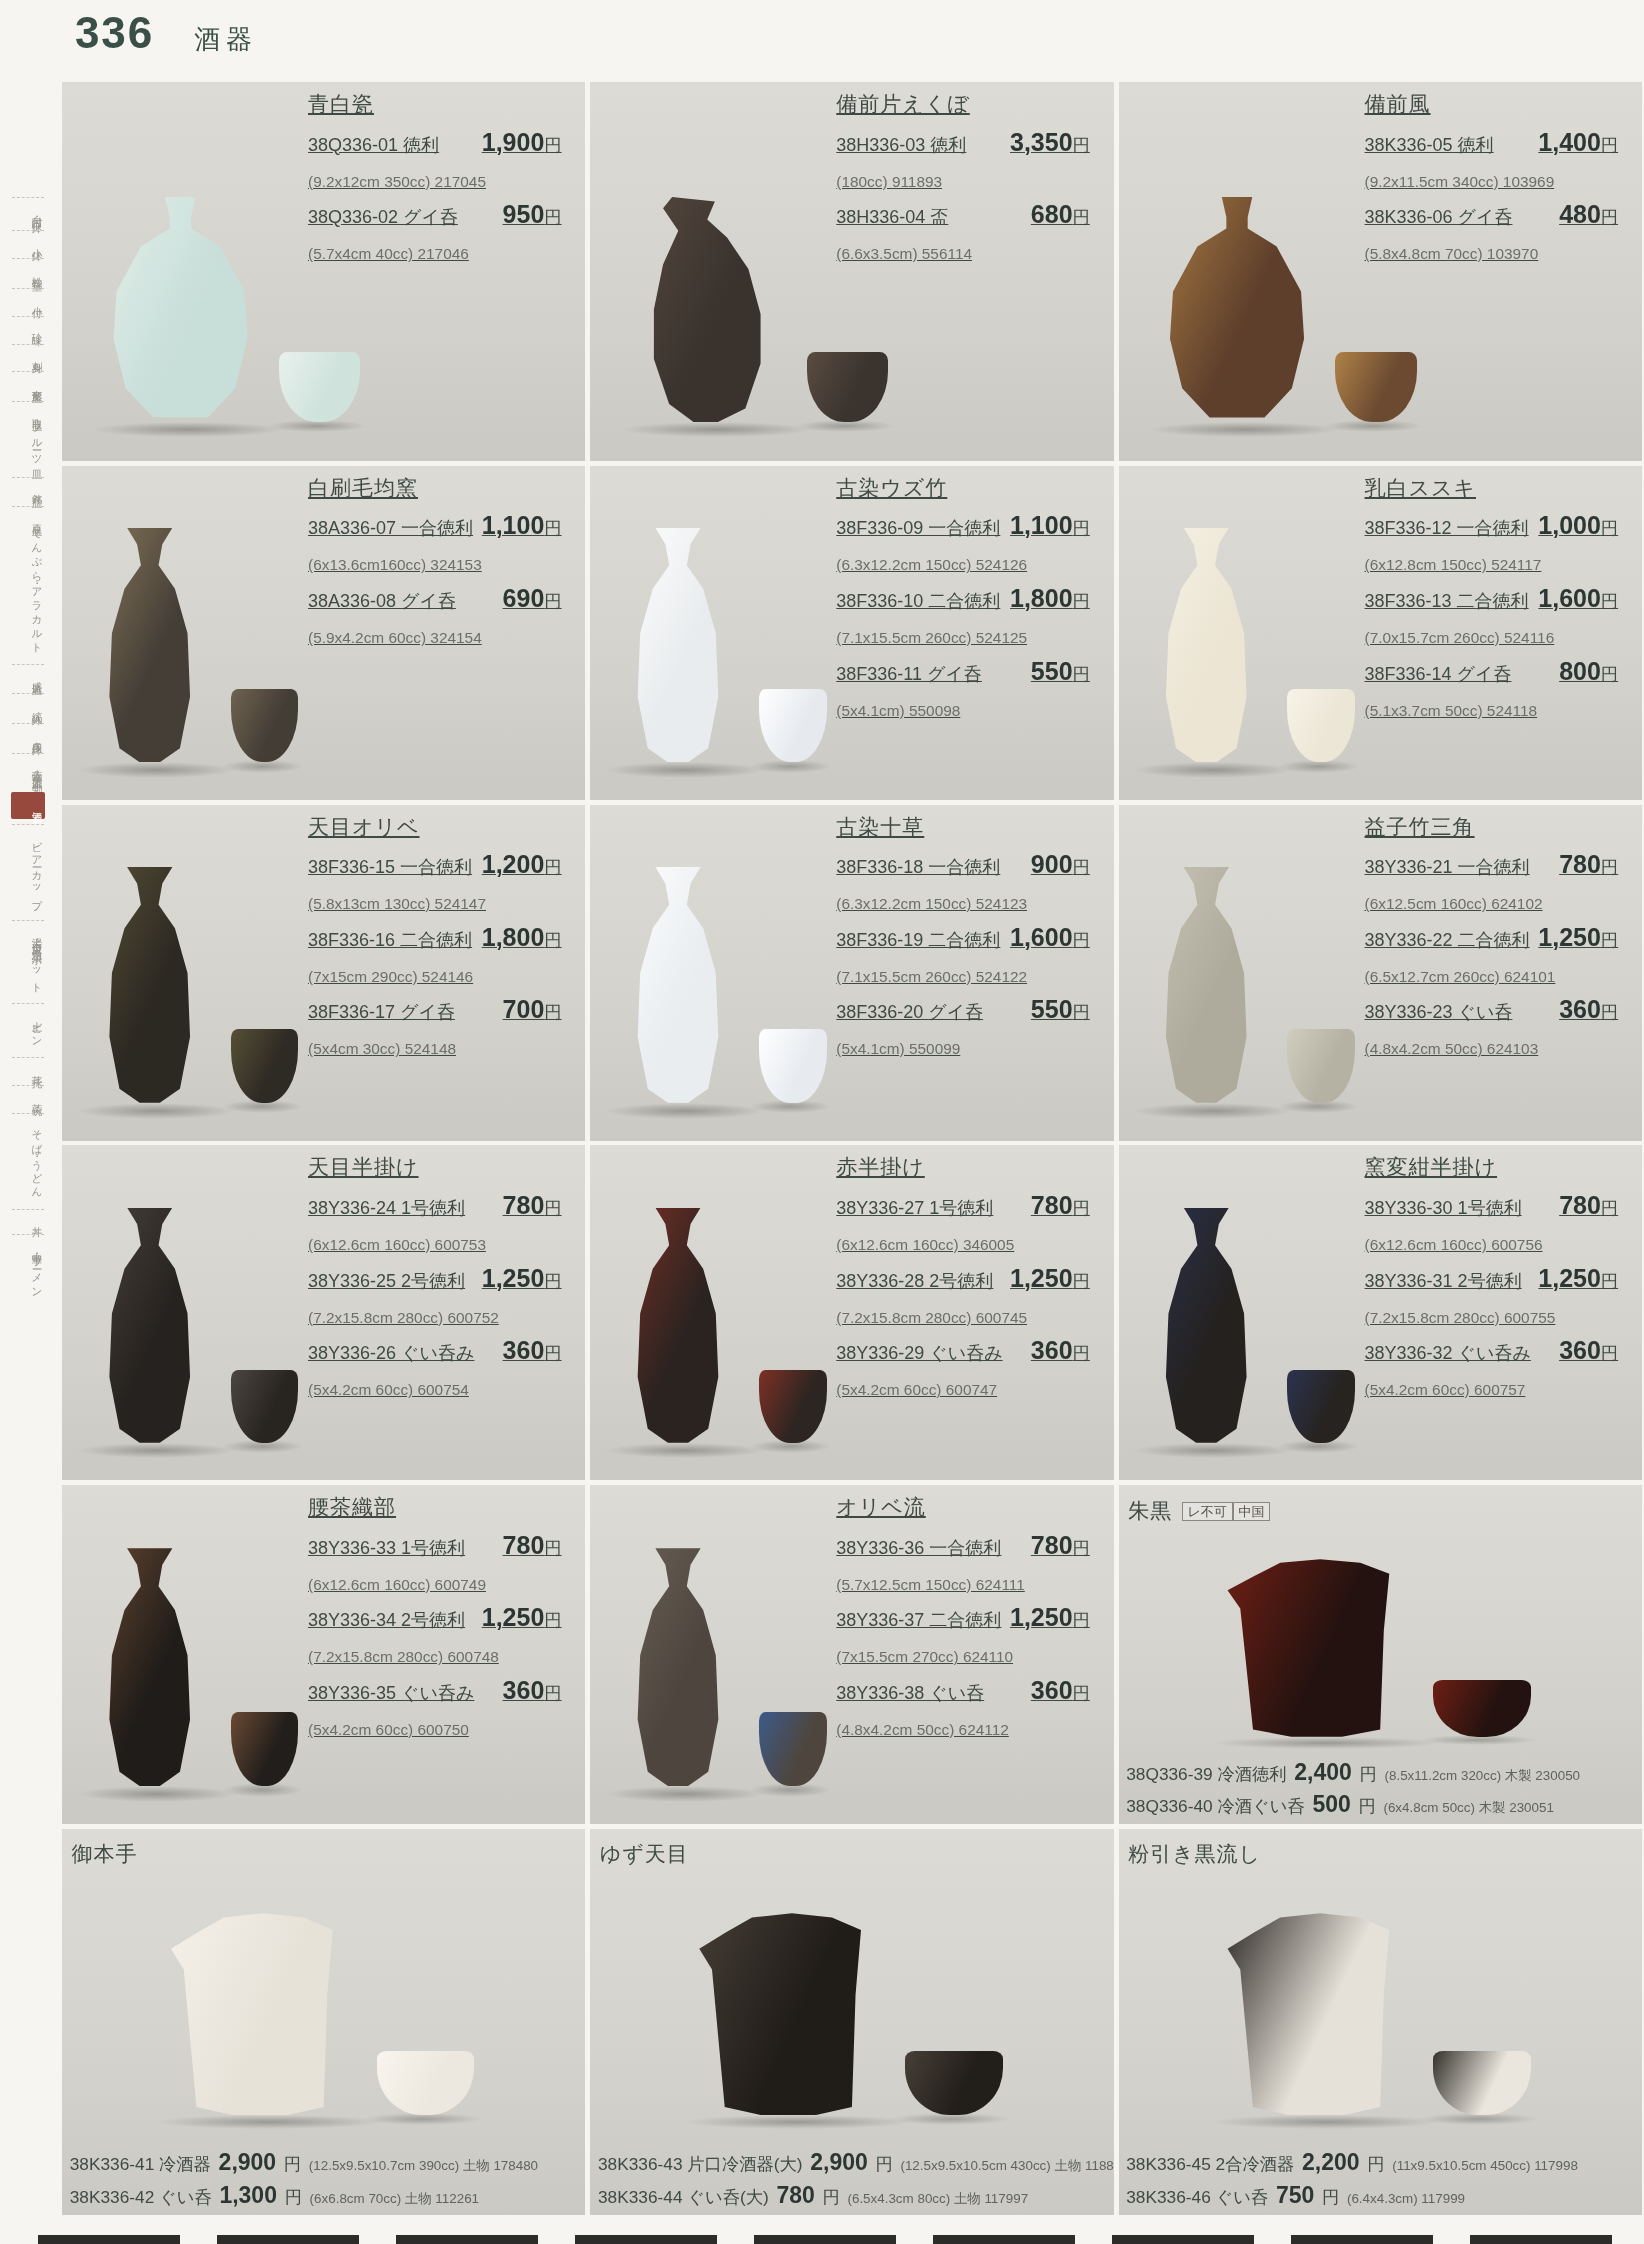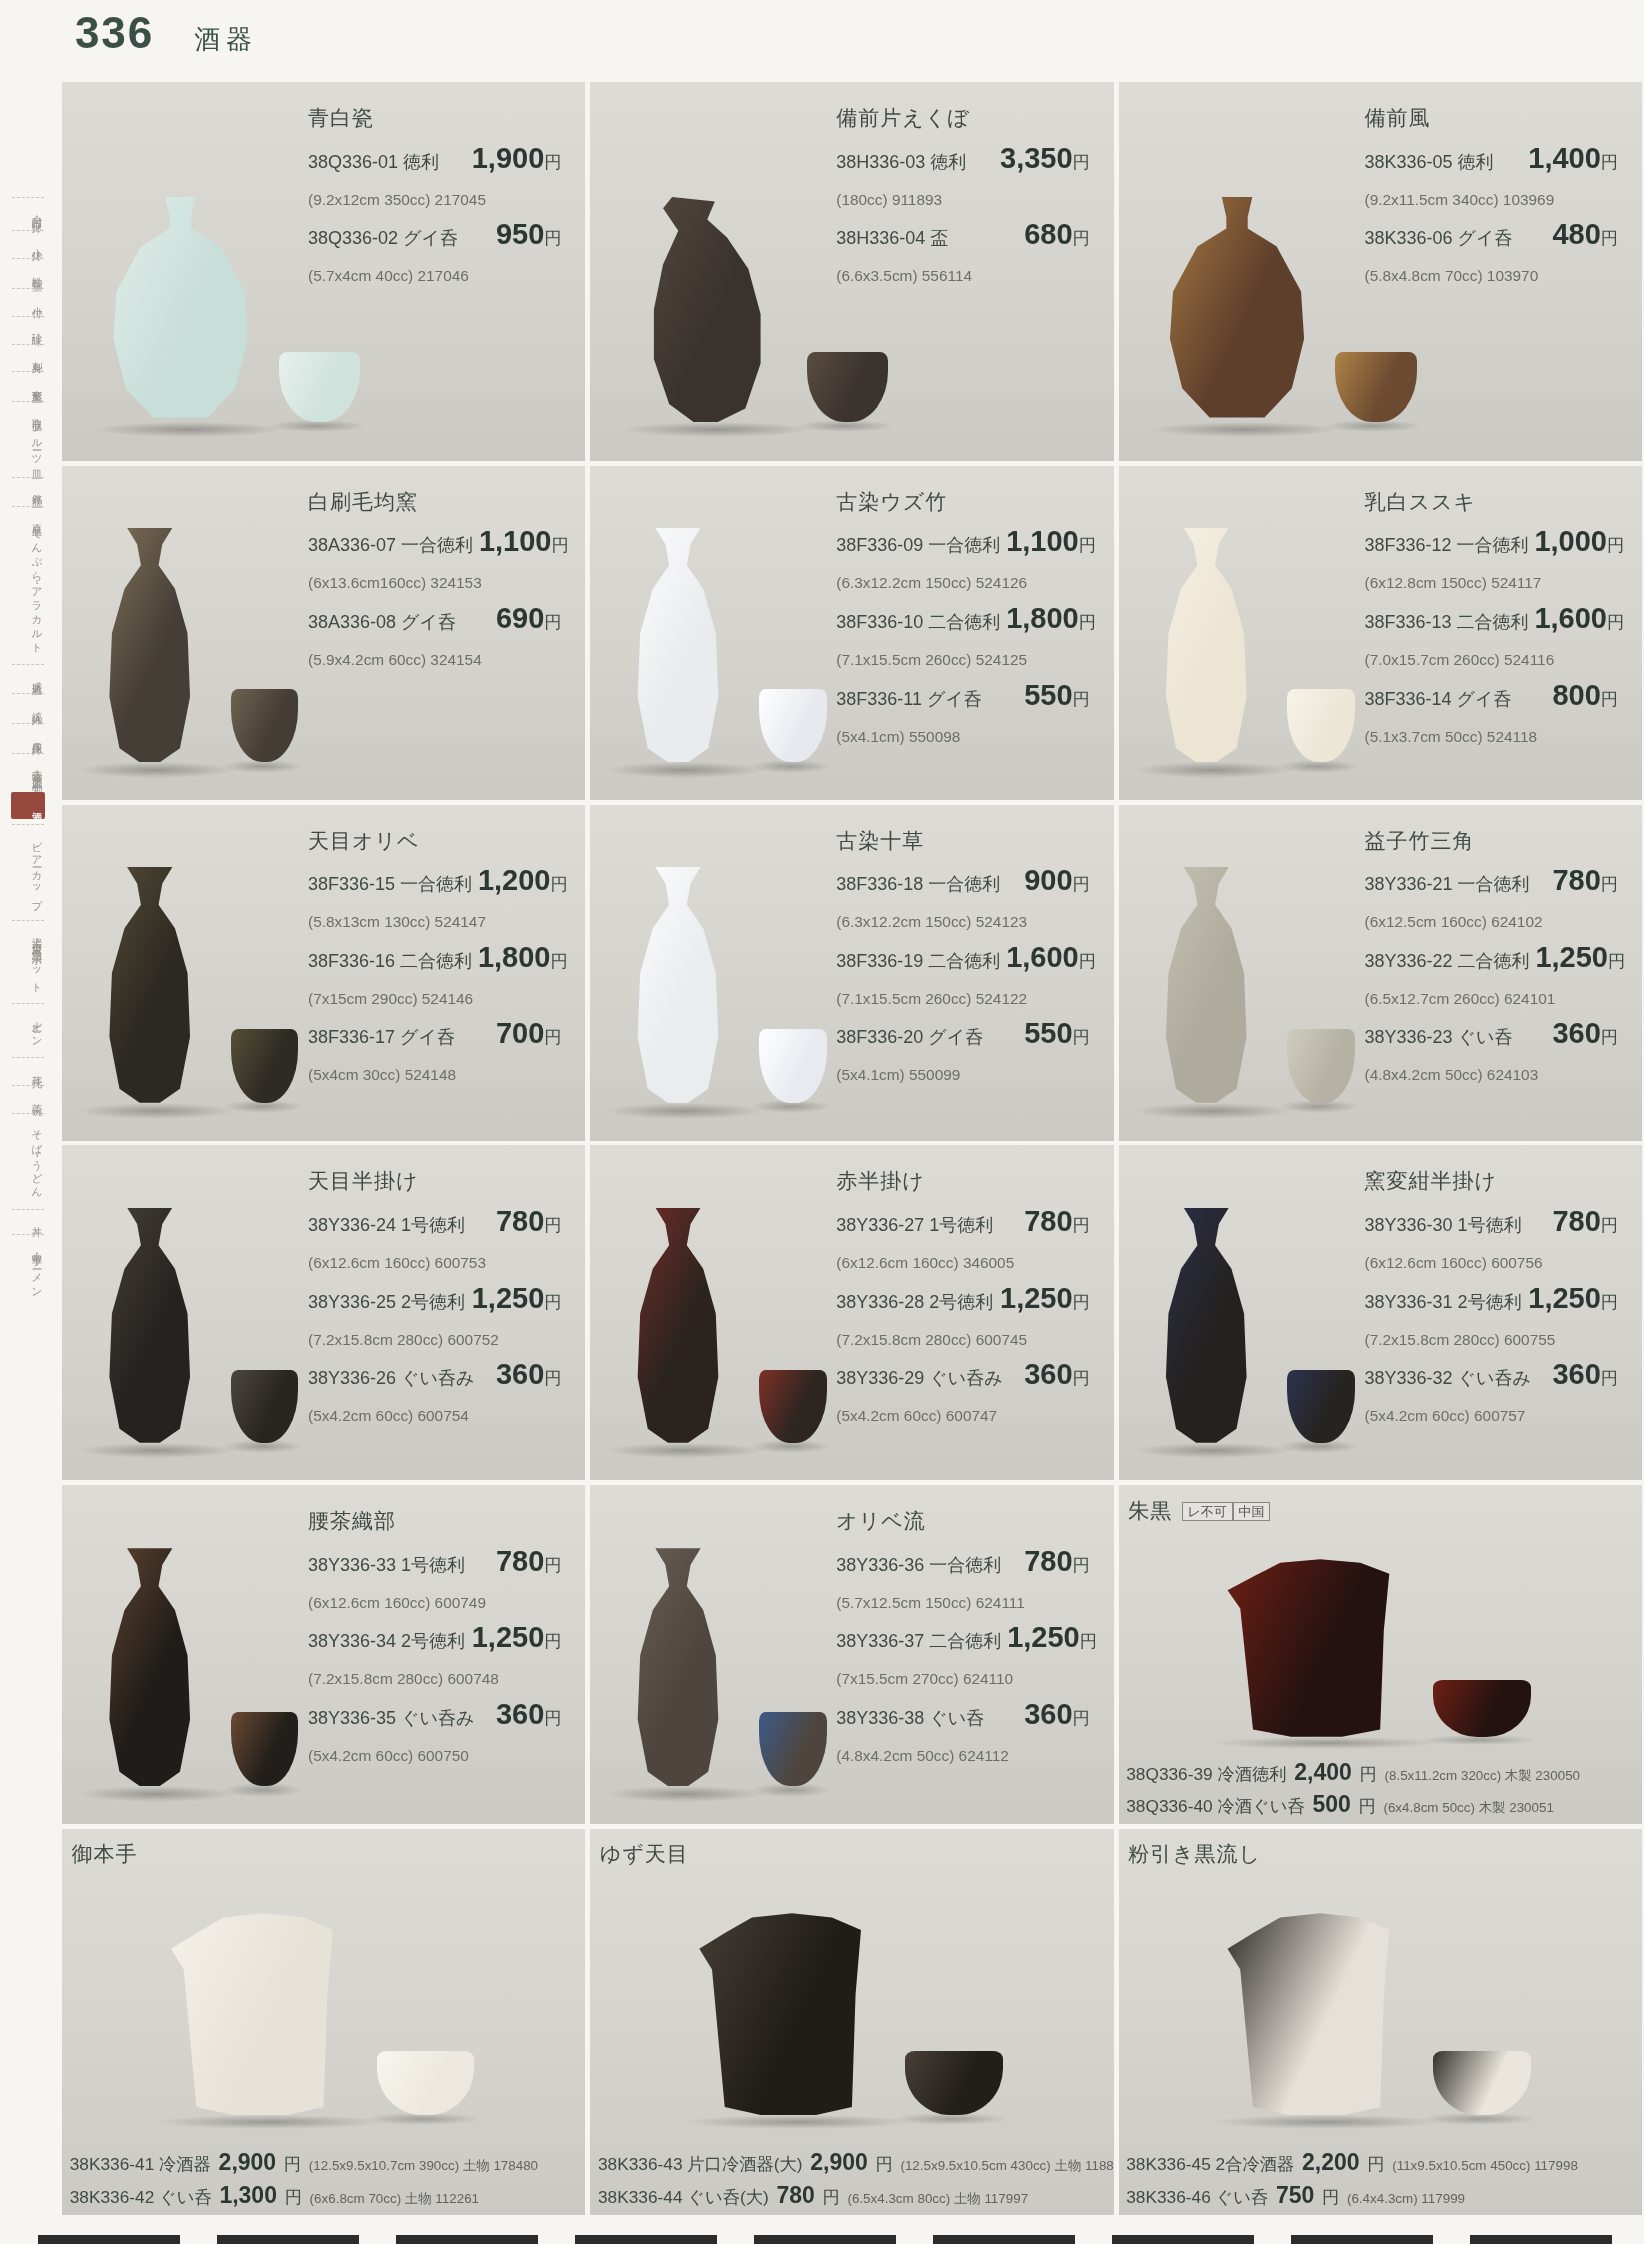--- a/index.html
+++ b/index.html
@@ -23,30 +23,30 @@
     width:29px;text-align:center;
   }
   .side-item.selected{background:#96493c;color:#fff;border-radius:1.9px;border-top:none;padding:11.5px 2.9px;}
   
   .grid{position:absolute;left:62px;top:82px;width:1580px;
     display:grid;grid-template-columns:repeat(3,1fr);
     grid-template-rows:379px 334px 336px 335px 339px 386px;gap:4.8px;}
   .cell{position:relative;overflow:hidden;
     background:linear-gradient(180deg,#dddbd6 0%,#d5d3ce 55%,#cbc9c4 100%);}
   
-  .layout-side .txt{position:absolute;left:47%;top:22px;width:51%;box-sizing:border-box;padding-right:13.4px;}
+  .layout-side .txt{position:absolute;left:47%;top:8px;width:51%;box-sizing:border-box;padding-right:13.4px;text-decoration:underline;}
   .layout-bottom .txt{position:absolute;left:0;top:0;width:100%;box-sizing:border-box;padding:11.5px 9.6px;}
   .head-row{display:flex;align-items:center;gap:9.6px;margin-bottom:9.6px;}
   .cell-name{font-size:21px;color:#3f4a44;letter-spacing:1px;white-space:nowrap;}
   .badge{font-size:13px;color:#55514b;border:1px solid #8b887f;padding:1px 4.8px;line-height:1.2;background:rgba(255,255,255,.25);}
   .prod{margin-bottom:9.6px;}
   .prod-main{display:flex;justify-content:space-between;align-items:baseline;white-space:nowrap;font-size:18px;color:#3f4a44;}
   .prod-main .lbl{margin-right:5.8px;}
   .price-wrap{white-space:nowrap;}
-  .price{font-size:29px;font-weight:bold;color:#2c3733;letter-spacing:0;}
+  .price{font-size:25px;font-weight:bold;color:#2c3733;letter-spacing:0;}
   .yen{font-size:17.3px;color:#3f4a44;}
   .prod-sub{font-size:15.4px;color:#6a6f6a;margin-top:16px;white-space:nowrap;}
   
   .bot-lines{position:absolute;left:0;bottom:5.8px;width:100%;box-sizing:border-box;padding:0 7.7px;}
   .bot-line{display:flex;align-items:baseline;gap:7.7px;white-space:nowrap;font-size:17.3px;color:#3f4a44;margin-top:5.8px;}
   .bot-line .price{font-size:23px;}
   .bot-line .bsub{font-size:13.4px;color:#5f645f;}
   
   .art{position:absolute;}
   .layout-side .art{left:3%;bottom:5%;width:43%;height:78%;}

